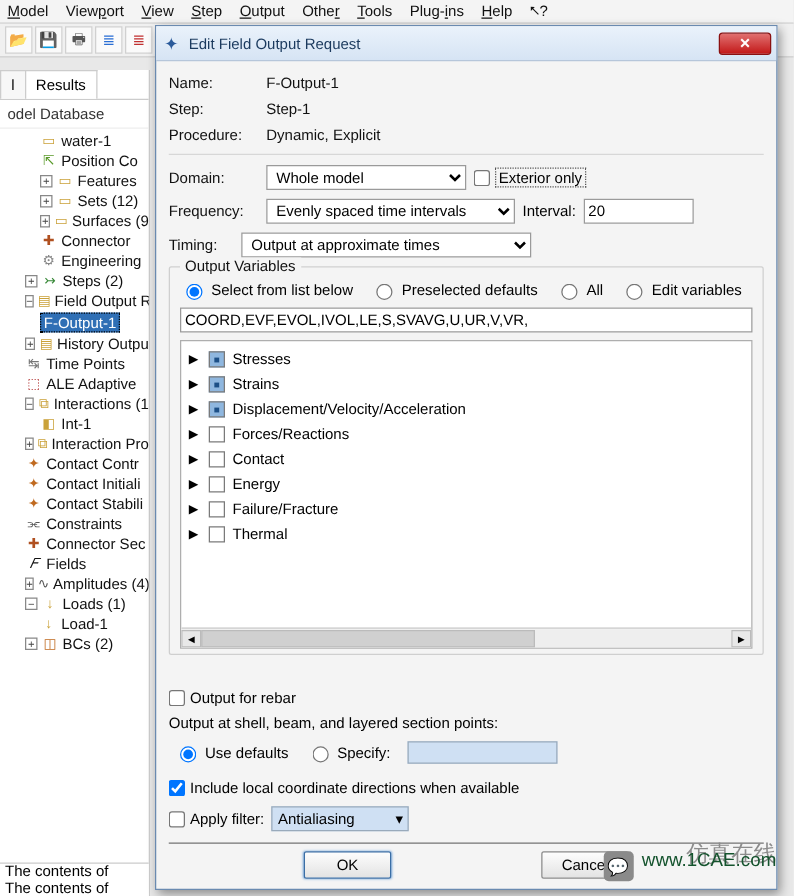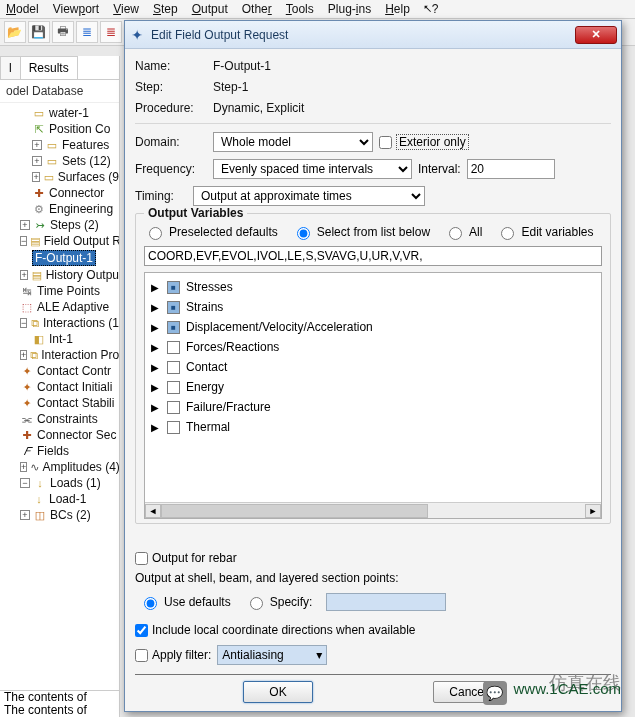--- a/index.html
+++ b/index.html
@@ -44,21 +44,21 @@
 
   select, input[type=text] { border: 1px solid #9a9a9a; background: #fff; height: 20px; padding: 1px 3px; font-size: 12px; }
   .wide-select { width: 160px; }
   .freq-select { width: 199px; }
   .timing-select { width: 232px; }
 
   .chk { display: inline-flex; align-items: center; gap: 4px; }
   .chk input { width: 13px; height: 13px; margin:0; }
 
   .grpbox { border: 1px solid #cfcfcf; border-radius: 2px; padding: 8px 8px 4px 8px; margin-top: 2px; position: relative; flex: 1; display:flex; flex-direction:column; }
-  .grpbox > .legend { position: absolute; top: -8px; left: 8px; background: #f4f4f4; padding: 0 4px; color: #111; font-weight: bold; }
+  .grpbox > .legend { position: absolute; top: -8px; left: 8px; background: #f4f4f4; padding: 0 4px; color: #111; }
   .radio-row { display: flex; align-items: center; gap: 14px; padding: 2px 0 6px 0; flex-wrap: wrap; }
   .radio-row label { display: inline-flex; align-items: center; gap: 4px; }
   .varfield { width: 100%; }
 
   .varlist { margin-top: 6px; border: 1px solid #aeaeae; background: #fff; flex:1; overflow:hidden; display:flex; flex-direction:column; }
   .varlist-inner { overflow-y: auto; padding: 4px 6px; flex:1; }
   .var-row { display: flex; align-items: center; gap: 6px; padding: 3px 0; }
   .var-row .tri { font-size: 10px; color: #000; width: 10px; }
   .var-row .cb { width: 13px; height: 13px; border: 1px solid #7a7a7a; display: inline-flex; align-items:center; justify-content:center; }
   .var-row .cb.on { background: #8fb7df; }
@@ -270,26 +270,26 @@
     </div>
     <div class="form-row">
       <span class="lab" style="width:52px;">Timing:</span>
       <select class="timing-select"><option>Output at approximate times</option></select>
     </div>
 
     <div class="grpbox">
       <span class="legend">Output Variables</span>
       <div class="radio-row">
         <label>
+            <input type="radio" name="ov" checked="" style="">
+            <span>Select from list below</span>
+          </label>
+        <label>
             <input type="radio" name="ov" style="">
             <span>Preselected defaults</span>
-          </label>
-        <label>
-            <input type="radio" name="ov" checked="" style="">
-            <span>Select from list below</span>
           </label>
         <label>
             <input type="radio" name="ov" style="">
             <span>All</span>
           </label>
         <label>
             <input type="radio" name="ov" style="">
             <span>Edit variables</span>
           </label>
       </div>

